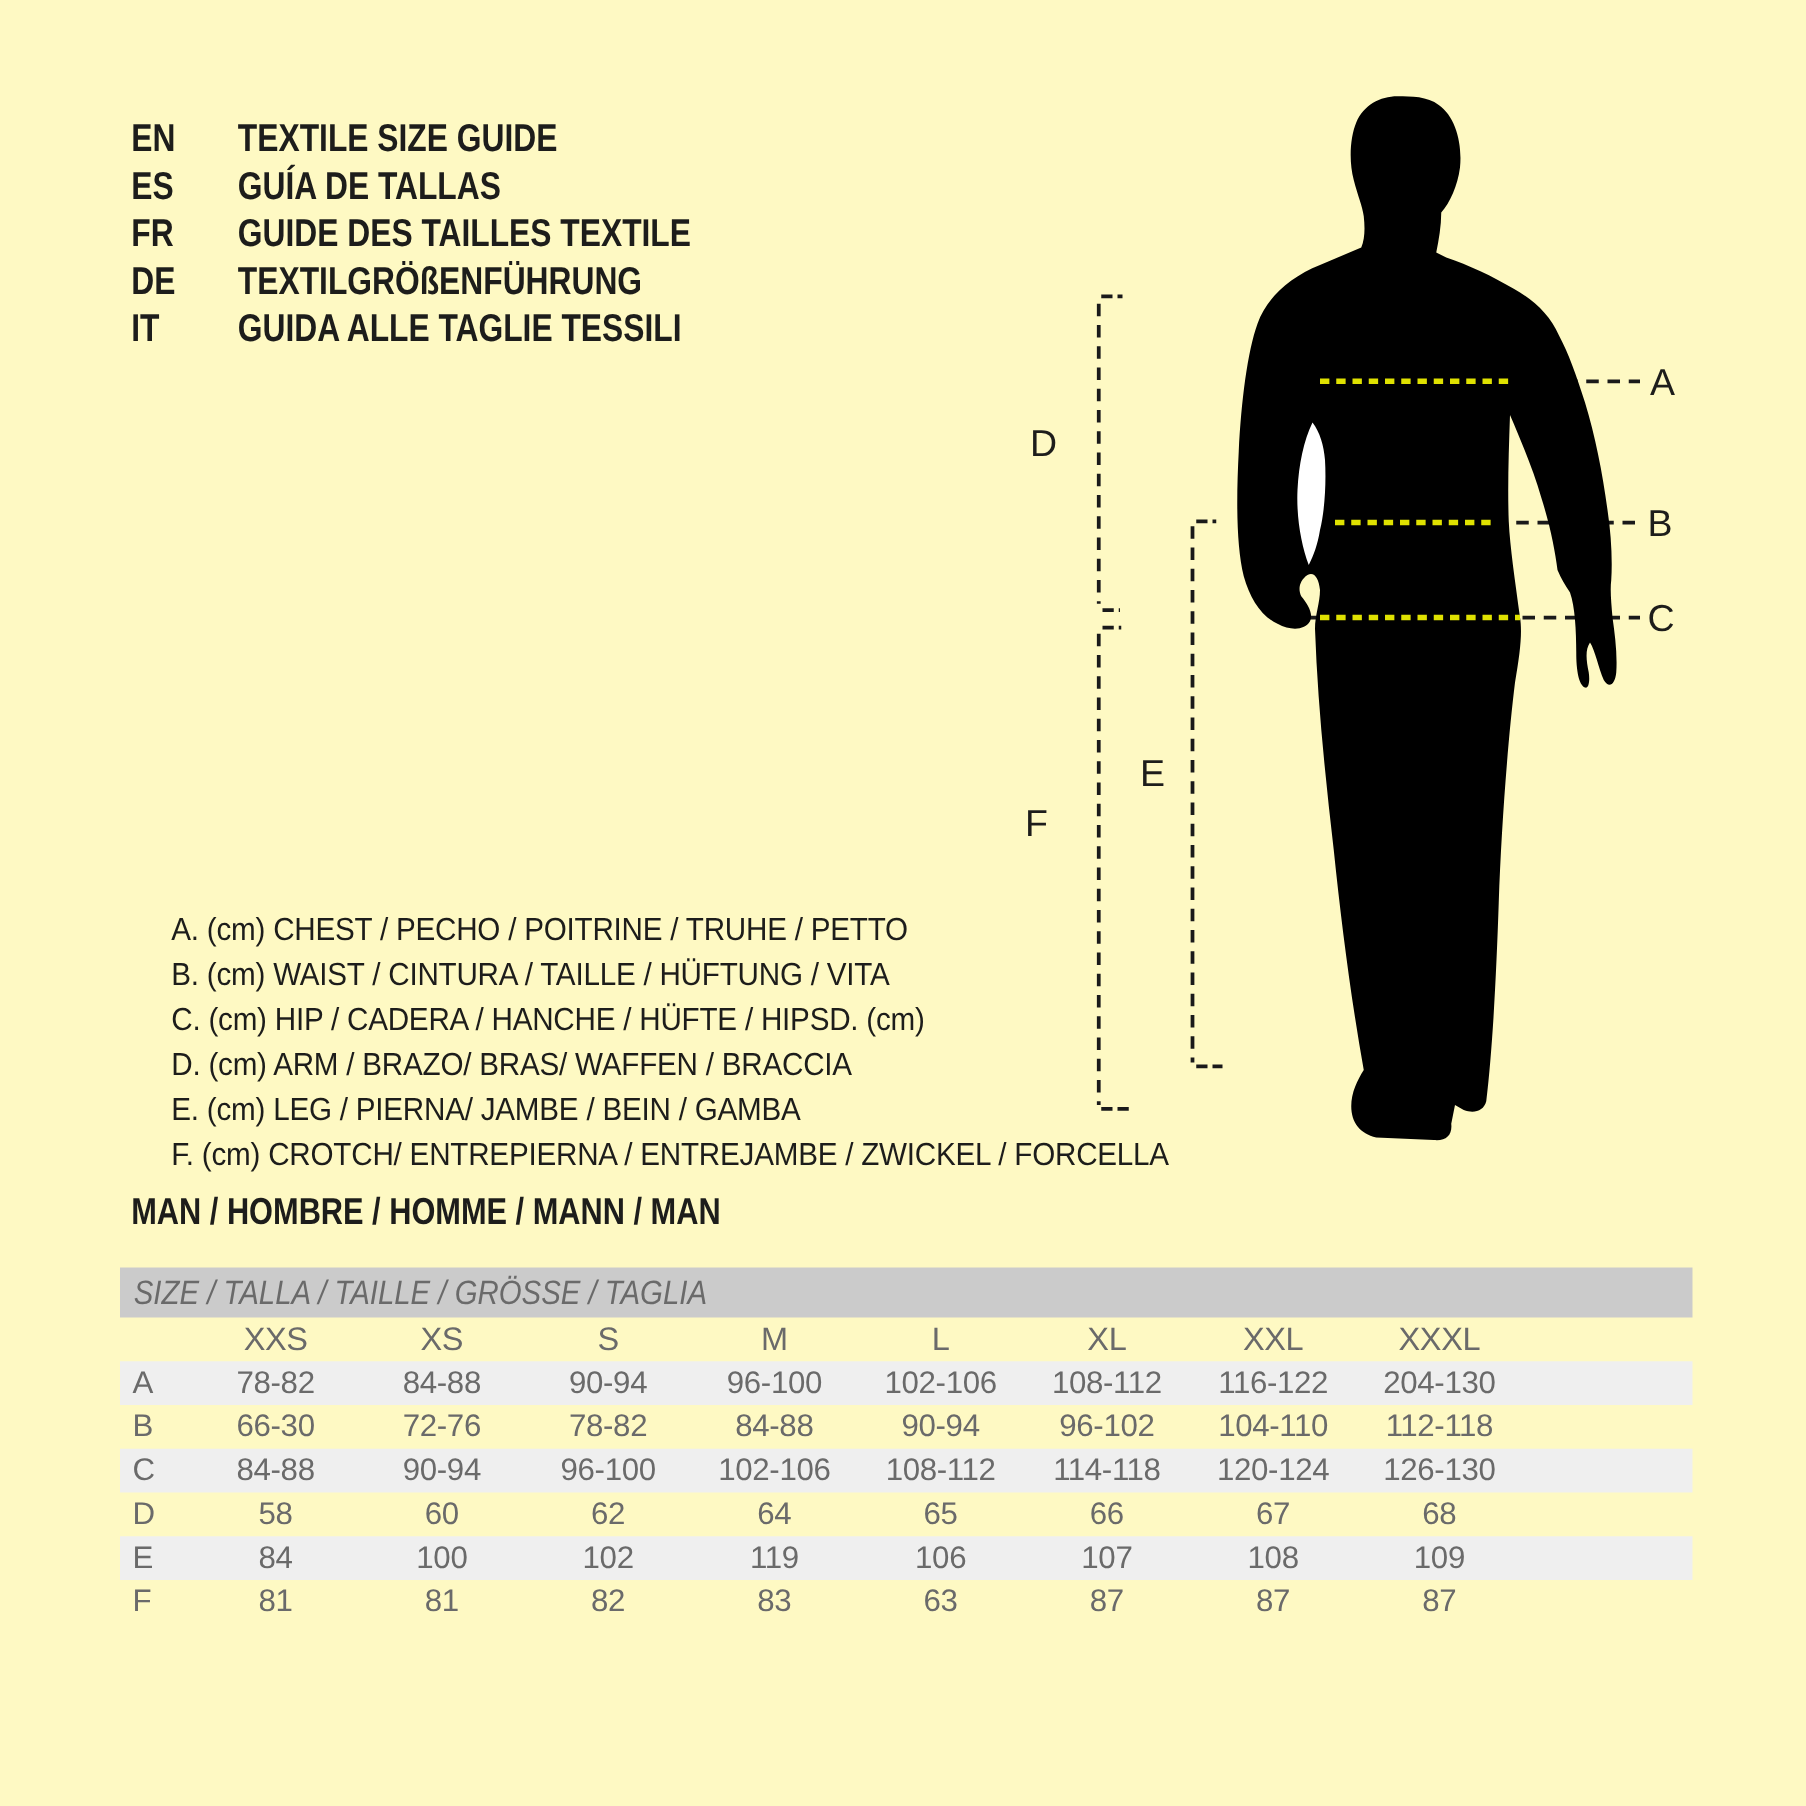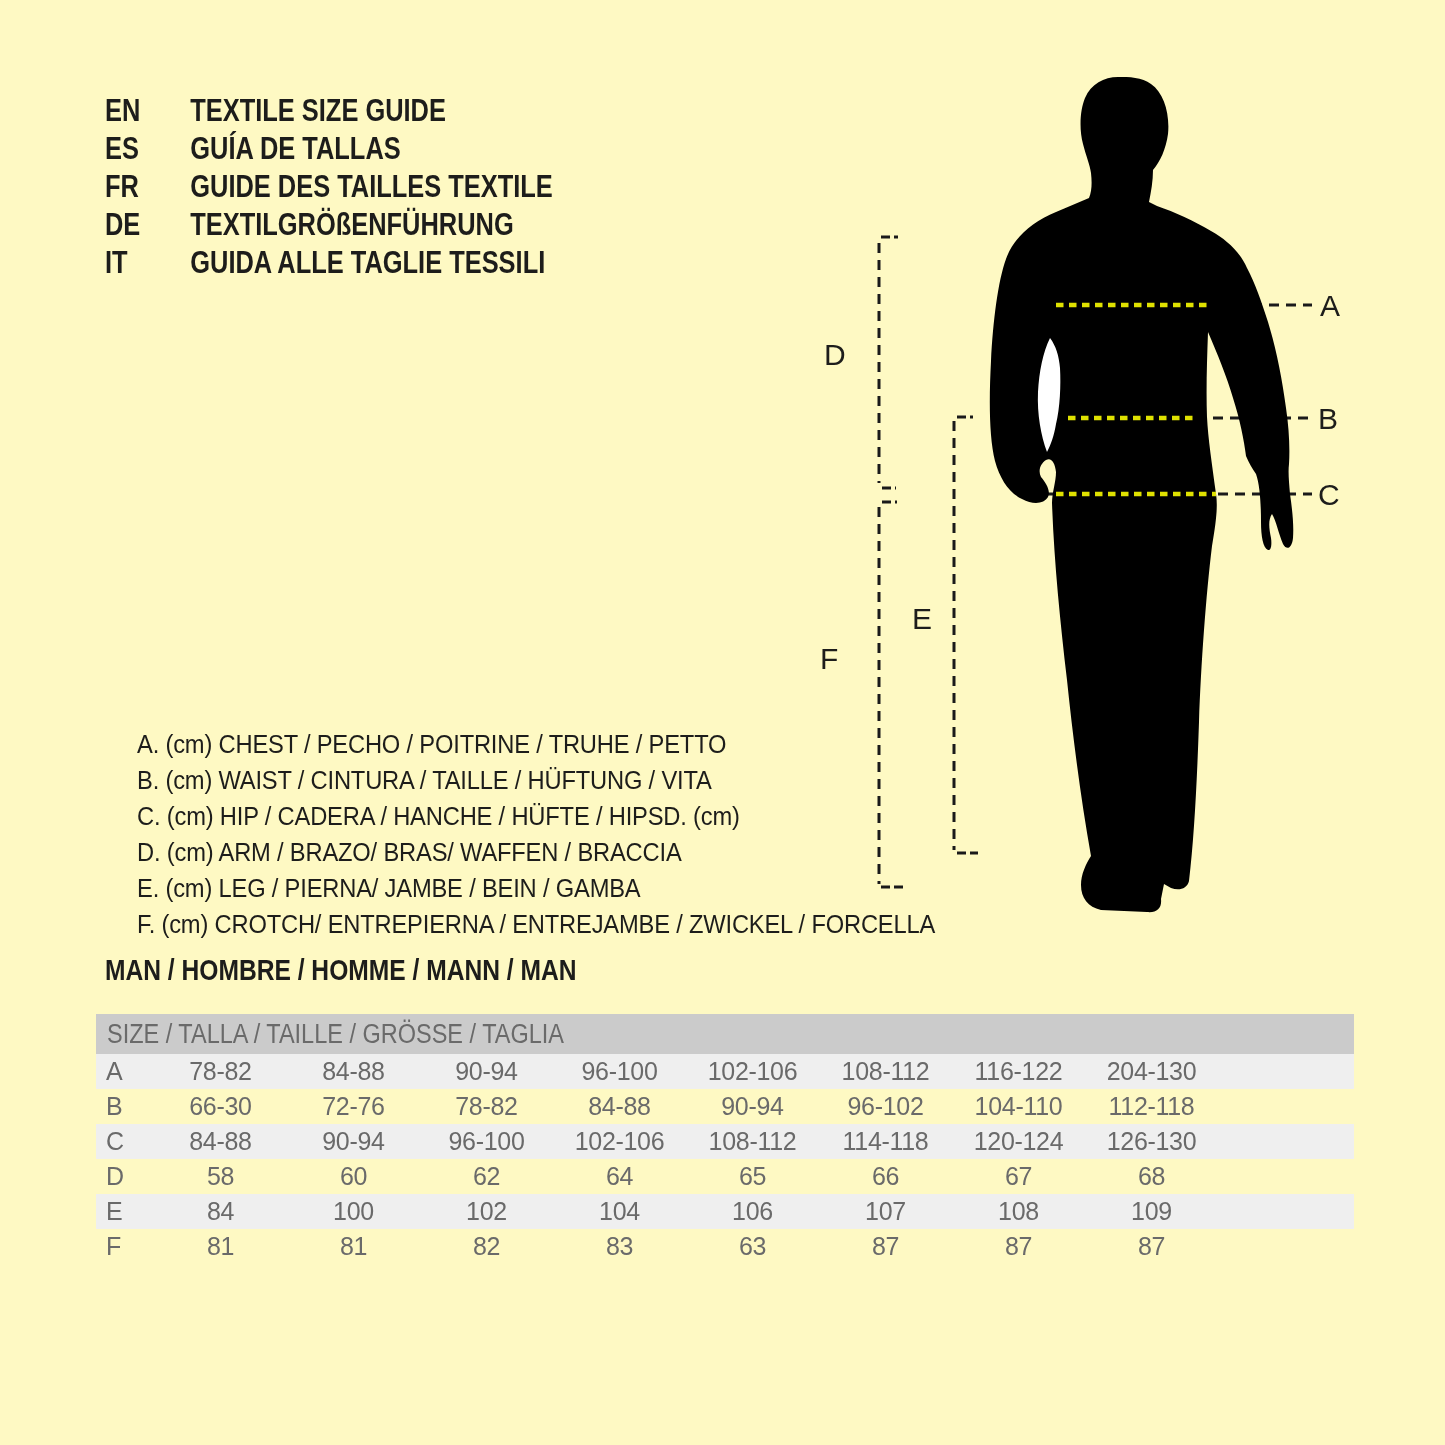--- a/index.html
+++ b/index.html
@@ -25,21 +25,21 @@
   
   .gender-line{
     position:absolute;left:105px;top:953px;white-space:nowrap;
     font-size:30px;font-weight:700;line-height:34px;
     transform:scaleX(0.82);transform-origin:0 0;
   }
   
   .size-table{position:absolute;left:96px;top:1014px;width:1258px;}
   .table-header-bar{
     height:40px;background:#cbcbcb;display:flex;align-items:center;
-    padding-left:11px;box-sizing:border-box;
+    padding-left:11px;box-sizing:border-box;font-style:italic;
   }
   .table-header-bar span{
     font-size:27px;color:#6a6a6a;white-space:nowrap;
     transform:scaleX(0.87);transform-origin:0 50%;display:inline-block;
   }
   .trow{
     display:grid;grid-template-columns:58px repeat(8,133px) 1fr;
     height:35px;align-items:center;
   }
   .trow.stripe{background:#efefef;}
@@ -173,20 +173,32 @@
     <div class="legend-line">F. (cm) CROTCH/ ENTREPIERNA / ENTREJAMBE / ZWICKEL / FORCELLA</div>
   </div>
 
   <div class="gender-line">MAN / HOMBRE / HOMME / MANN / MAN</div>
 
   <div class="size-table">
     <div class="table-header-bar">
       <span>SIZE / TALLA / TAILLE / GRÖSSE / TAGLIA</span>
     </div>
 
+    <div class="trow sizes-row">
+      <div class="tcell letter"></div>
+      <div class="tcell">XXS</div>
+      <div class="tcell">XS</div>
+      <div class="tcell">S</div>
+      <div class="tcell">M</div>
+      <div class="tcell">L</div>
+      <div class="tcell">XL</div>
+      <div class="tcell">XXL</div>
+      <div class="tcell">XXXL</div>
+      <div class="tcell"></div>
+    </div>
 
     <div class="trow stripe">
       <div class="tcell letter">A</div>
       <div class="tcell">78-82</div>
       <div class="tcell">84-88</div>
       <div class="tcell">90-94</div>
       <div class="tcell">96-100</div>
       <div class="tcell">102-106</div>
       <div class="tcell">108-112</div>
       <div class="tcell">116-122</div>
@@ -231,21 +243,21 @@
       <div class="tcell">67</div>
       <div class="tcell">68</div>
       <div class="tcell"></div>
     </div>
 
     <div class="trow stripe">
       <div class="tcell letter">E</div>
       <div class="tcell">84</div>
       <div class="tcell">100</div>
       <div class="tcell">102</div>
-      <div class="tcell">104</div>
+      <div class="tcell">119</div>
       <div class="tcell">106</div>
       <div class="tcell">107</div>
       <div class="tcell">108</div>
       <div class="tcell">109</div>
       <div class="tcell"></div>
     </div>
 
     <div class="trow">
       <div class="tcell letter">F</div>
       <div class="tcell">81</div>

